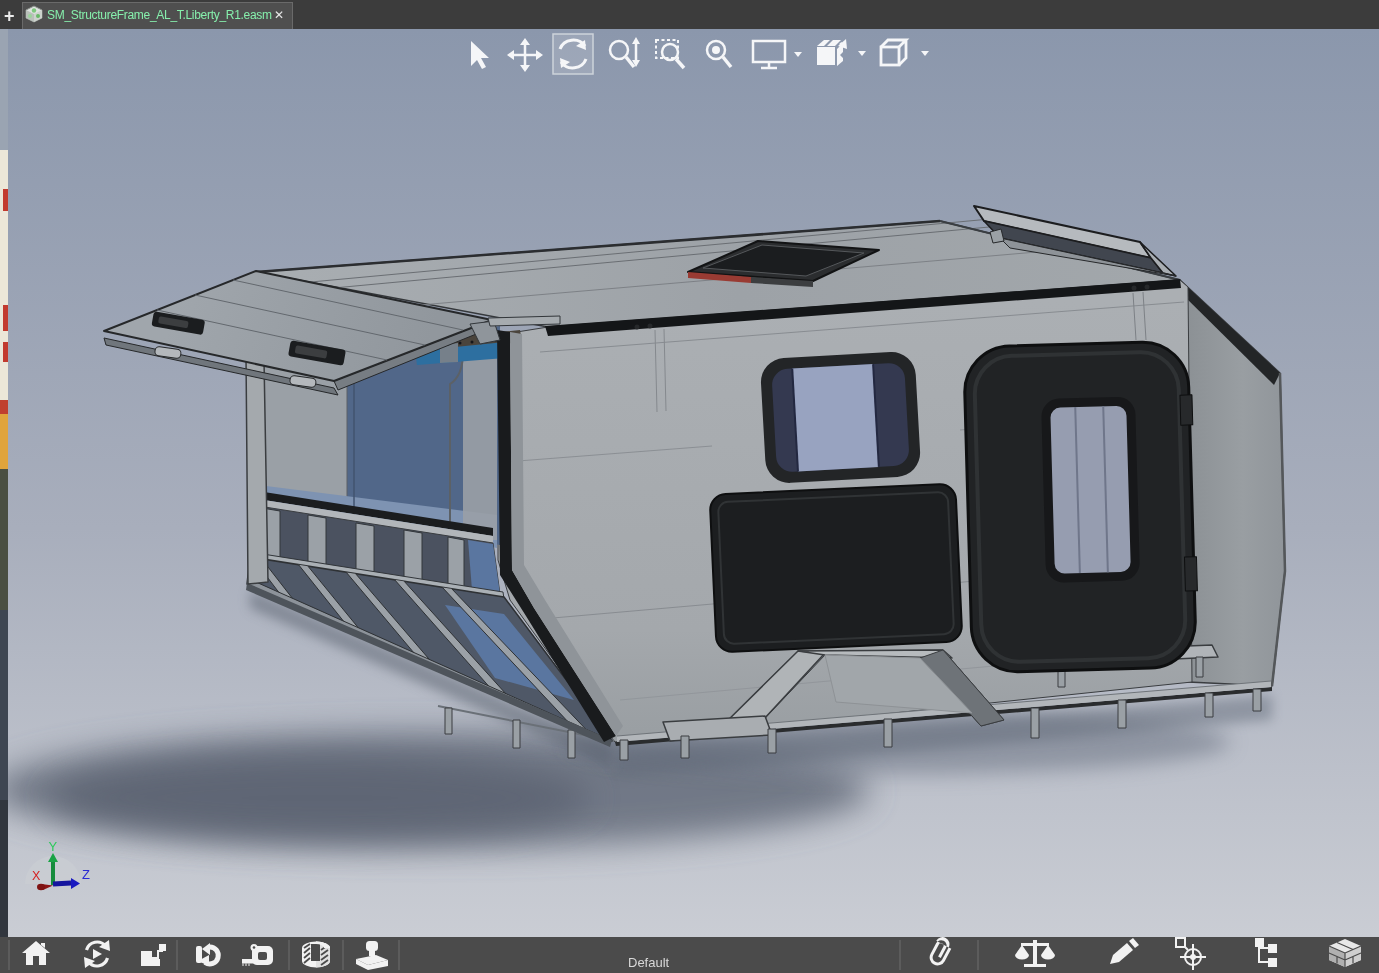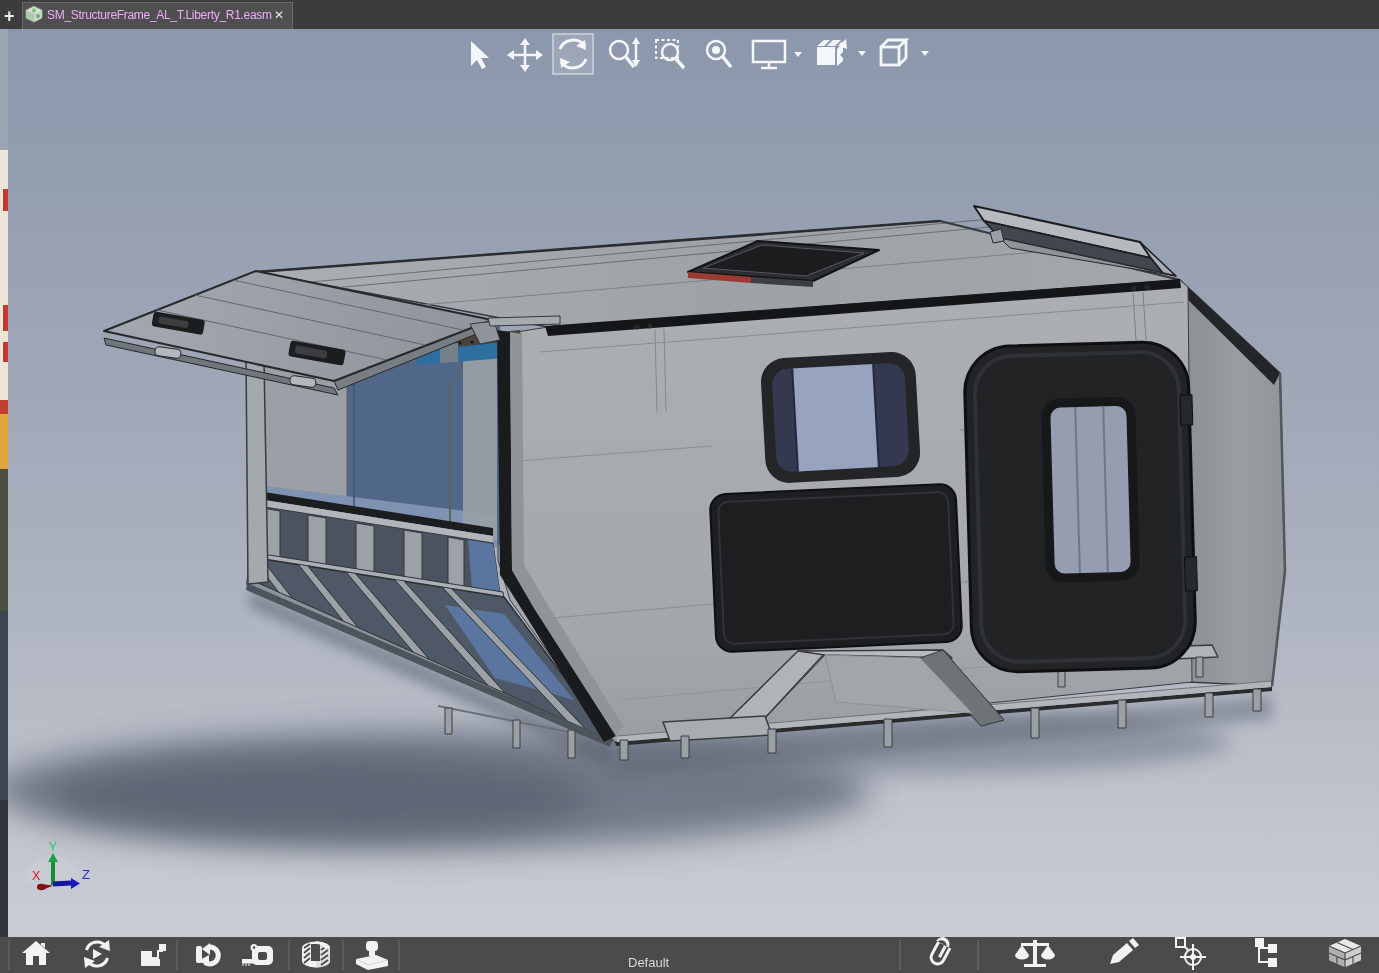--- a/index.html
+++ b/index.html
@@ -1,18 +1,18 @@
 <!DOCTYPE html>
 <html><head><meta charset="utf-8">
 <style>
 html,body{margin:0;padding:0;width:1379px;height:973px;overflow:hidden;background:#3b3b3b;font-family:"Liberation Sans",sans-serif}
 .abs{position:absolute}
 #tabbar{left:0;top:0;width:1379px;height:29px;background:#3c3c3c}
 #tab{left:22px;top:2px;width:271px;height:27px;background:#4f4f4f;border:1px solid #6a6a6a;border-bottom:none;box-sizing:border-box}
-#tabtext{left:47px;top:8px;color:#f0abfc;font-size:12px;letter-spacing:-0.3px;white-space:nowrap}
+#tabtext{left:47px;top:8px;color:#86efac;font-size:12px;letter-spacing:-0.3px;white-space:nowrap}
 #tabx{left:274px;top:8px;color:#e8e8e8;font-size:12px}
 #plus{left:4px;top:6px;color:#ececec;font-size:18px;font-weight:bold}
 #bottombar{left:0;top:937px;width:1379px;height:36px;background:#4b4b4b}
 #leftstrip{left:0;top:29px;width:8px;height:908px}
 .seg{position:absolute;left:0;width:8px}
 </style></head>
 <body>
 <svg class="abs" style="left:0;top:29px" width="1379" height="908" viewBox="0 29 1379 908">
  <defs>
   <linearGradient id="bg" x1="0" y1="29" x2="0" y2="937" gradientUnits="userSpaceOnUse">

